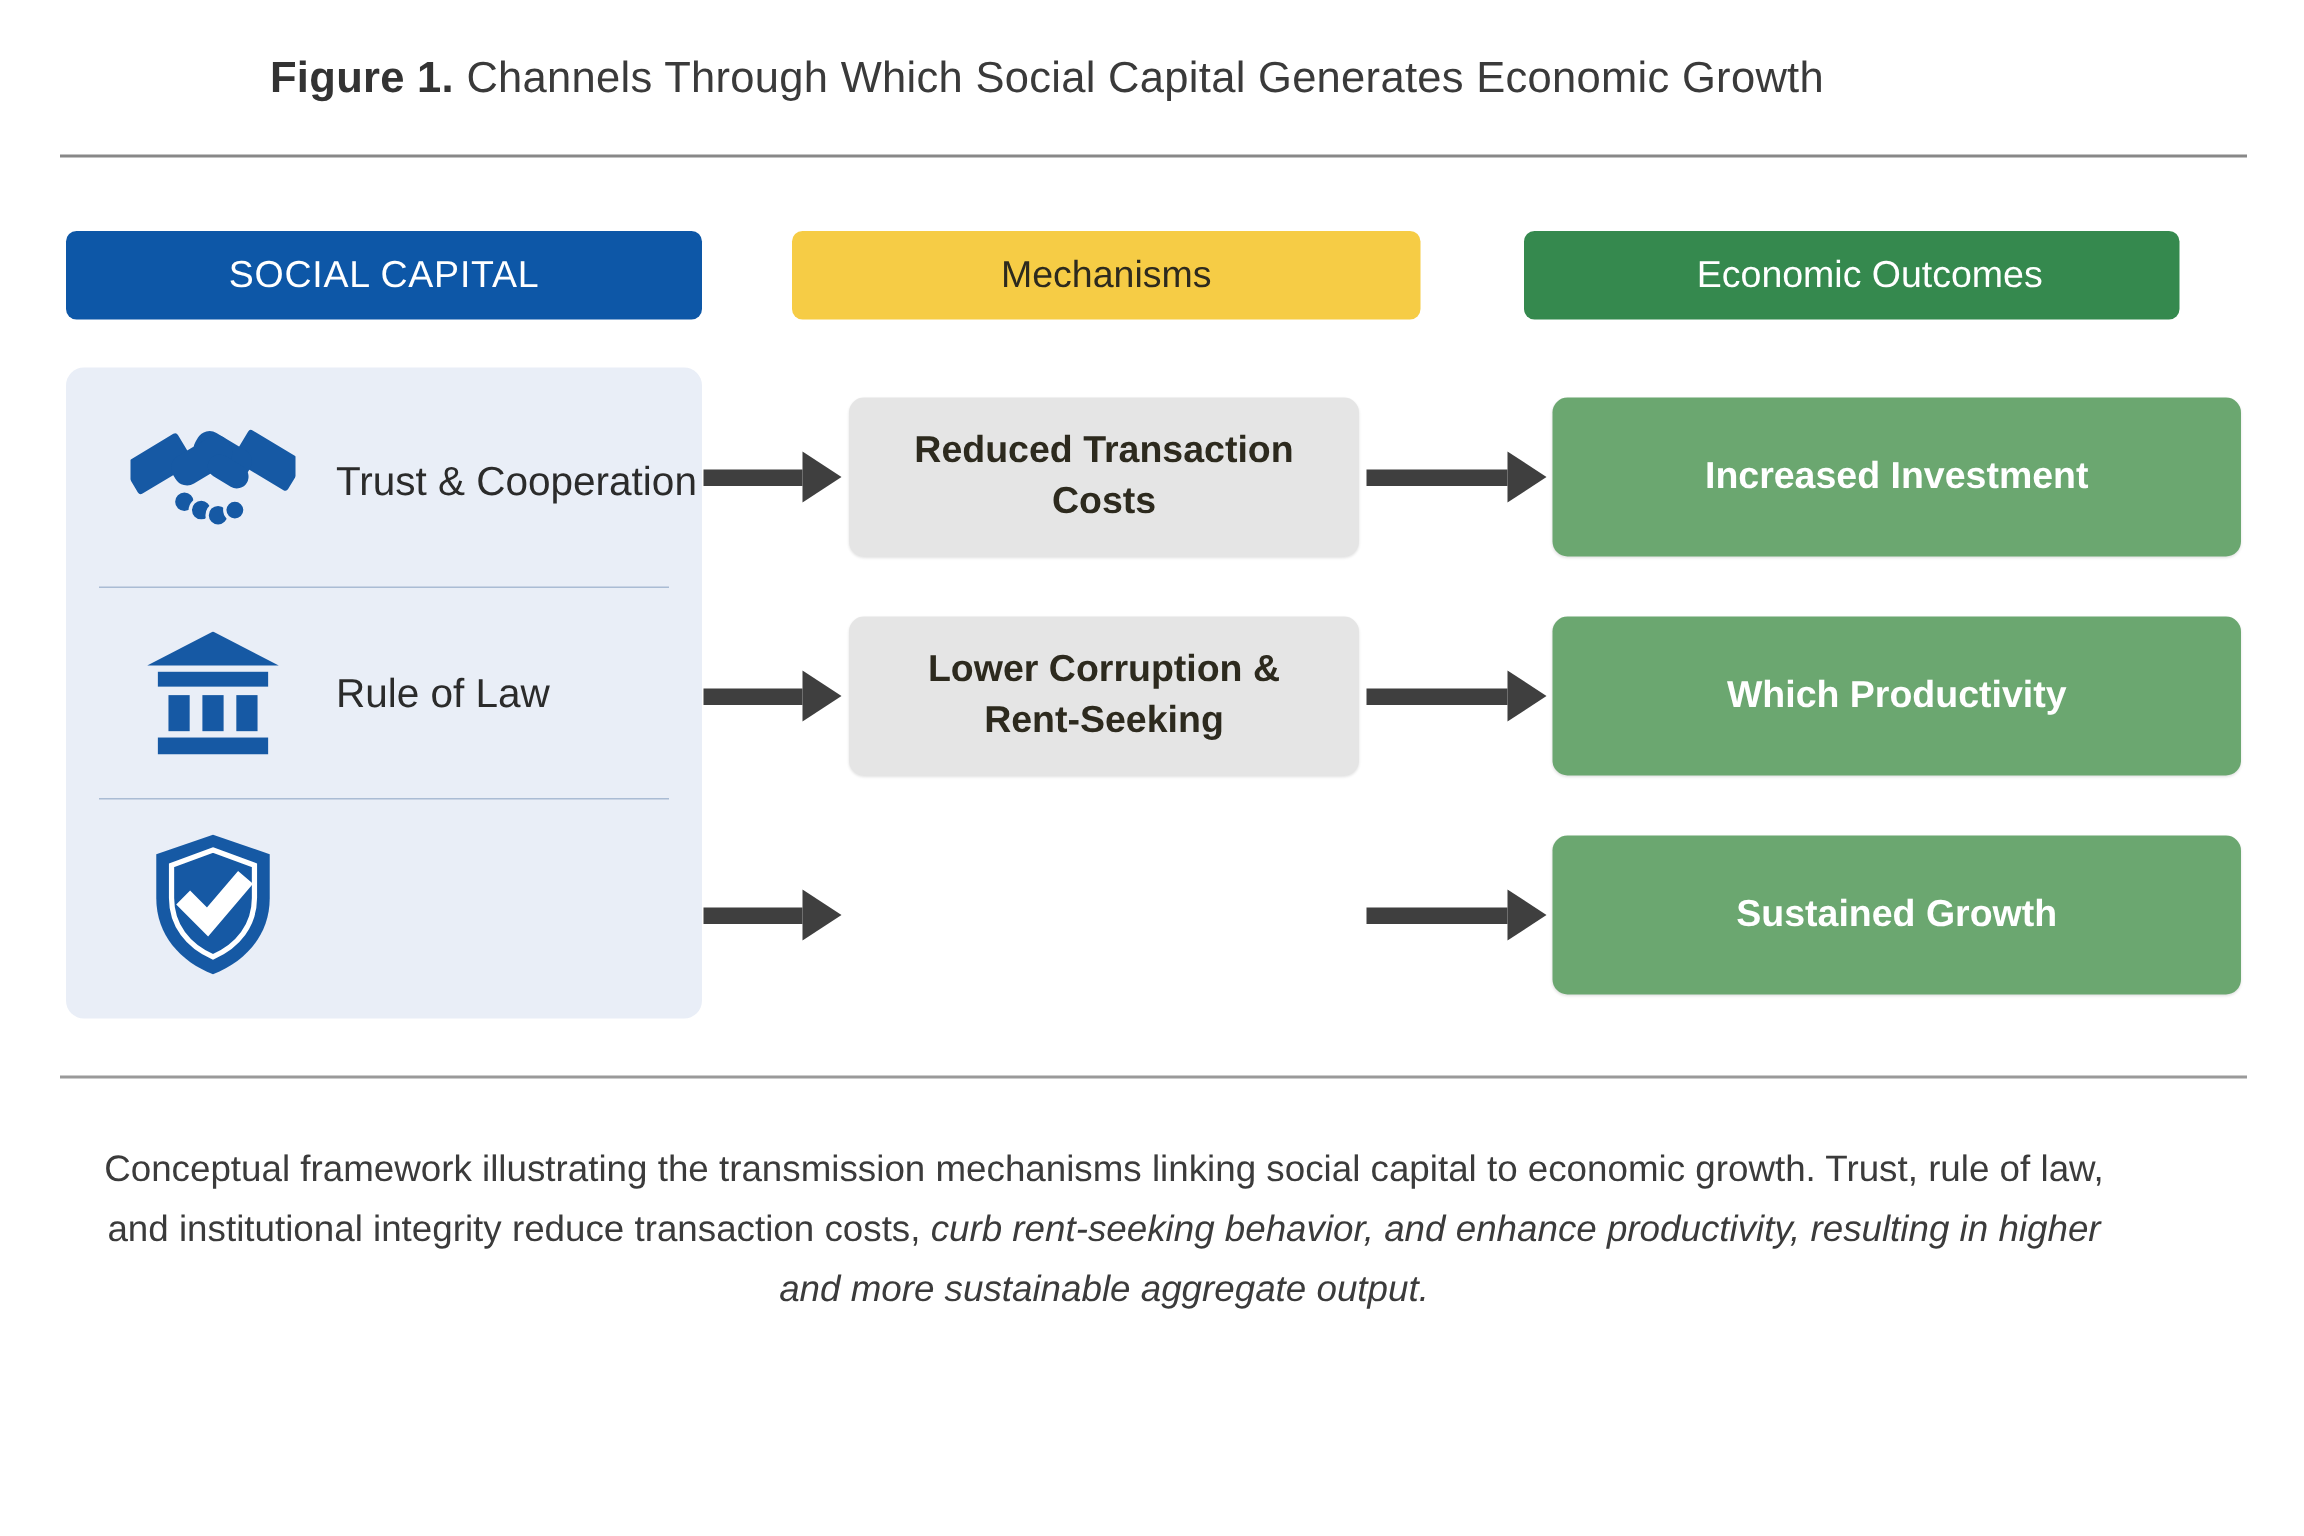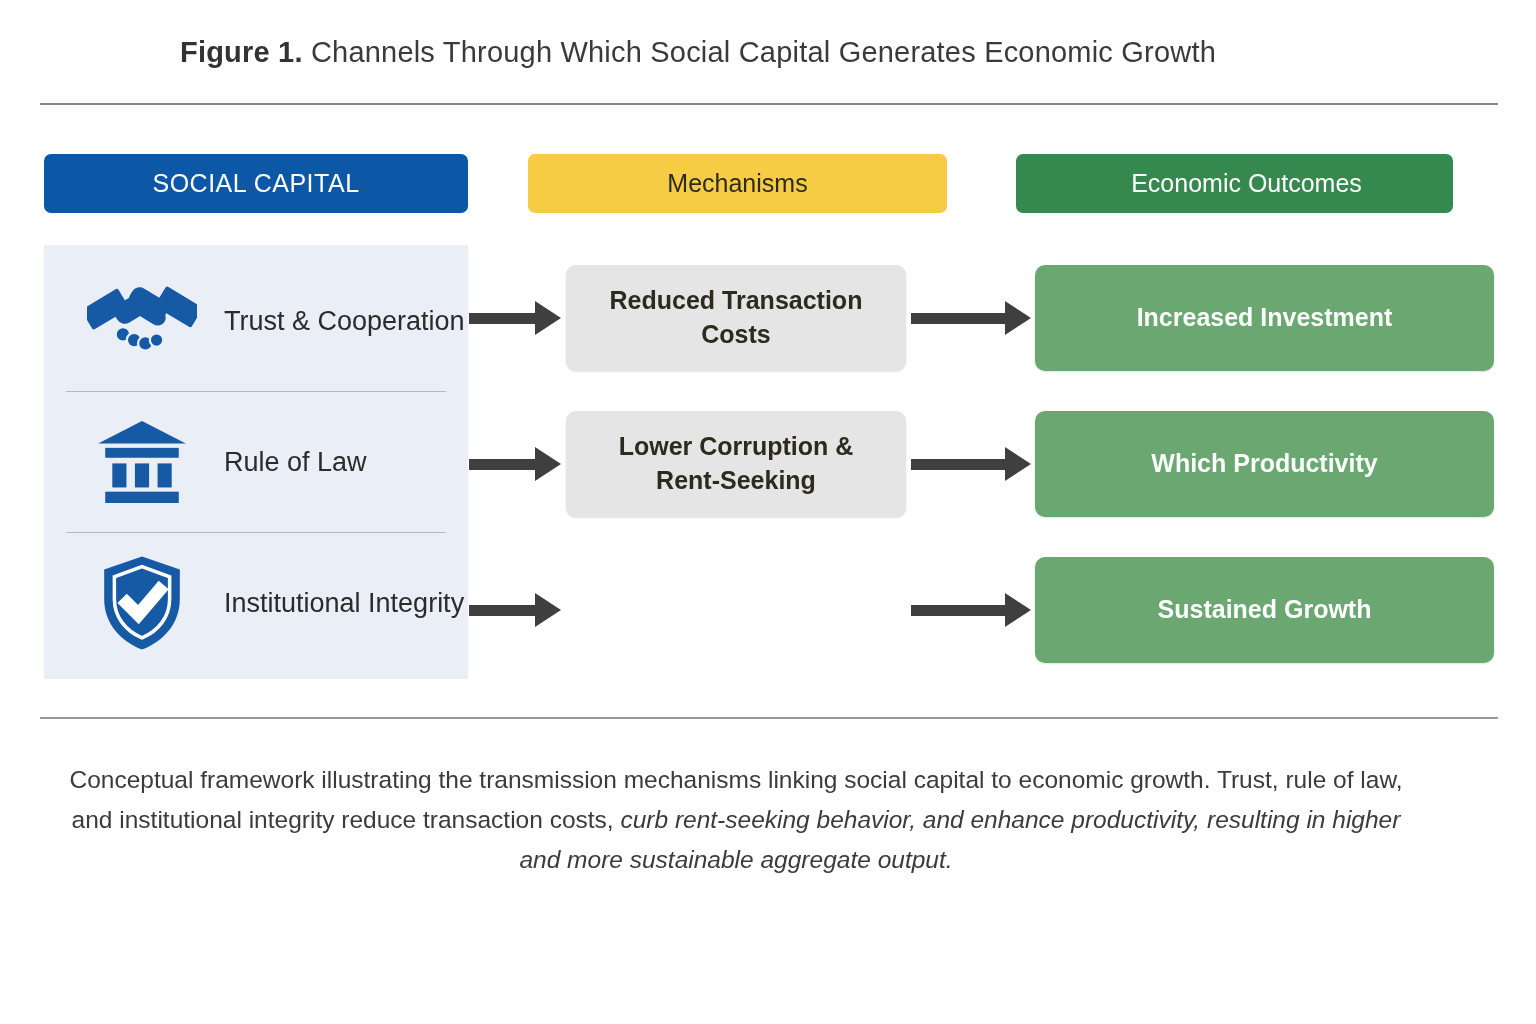--- a/index.html
+++ b/index.html
@@ -17,21 +17,21 @@
 
   .hrule{position:absolute;left:40px;width:1458px;height:2px;background:var(--rule);}
   .hrule.top{top:103px;}
   .hrule.bottom{top:717px;background:#9a9a9a;height:2px;}
 
   .col-header{position:absolute;top:154px;height:59px;border-radius:7px;display:flex;align-items:center;justify-content:center;font-weight:400;font-size:25px;}
   .col-header.social{left:44px;width:424px;background:var(--blue);color:#fff;letter-spacing:.5px;}
   .col-header.mech{left:528px;width:419px;background:var(--yellow);color:var(--box-ink);}
   .col-header.outcome{left:1016px;width:437px;background:var(--green-dark);color:#fff;padding-left:24px;}
 
-  .panel{position:absolute;left:44px;top:245px;width:424px;height:434px;background:var(--panel-bg);border-radius:0;display:flex;flex-direction:column;padding:6px 0;}
+  .panel{position:absolute;left:44px;top:245px;width:424px;height:434px;background:var(--panel-bg);border-radius:12px;display:flex;flex-direction:column;padding:6px 0;}
   .sc-row{flex:1;display:flex;align-items:center;gap:26px;padding-left:42px;}
   .sc-icon{width:112px;display:flex;align-items:center;justify-content:center;flex:0 0 112px;}
   .sc-label{font-size:27px;color:#2b2b2b;}
   .panel-divider{height:1px;background:var(--panel-divider);margin:0 22px;opacity:.7;}
 
   .node{position:absolute;height:106px;border-radius:10px;display:flex;align-items:center;justify-content:center;text-align:center;font-weight:700;font-size:25px;line-height:1.35;padding:8px 26px;}
   .node.mech{left:566px;width:340px;background:#e5e5e5;color:var(--box-ink);box-shadow:0 1px 2px rgba(0,0,0,.12);}
   .node.outcome{left:1035px;width:459px;background:var(--green-light);color:#fff;box-shadow:0 1px 2px rgba(0,0,0,.12);}
   .row1{top:265px;} .row2{top:411px;} .row3{top:557px;}
 
@@ -100,21 +100,20 @@
     <div class="panel-divider"></div>
 
     <div class="sc-row">
       <span class="sc-icon">
         <svg width="84" height="96" viewBox="0 0 56 66">
           <path fill="#1659a4" d="M28 1 L54 10 V30 C54 47 43 59 28 65 C13 59 2 47 2 30 V10 Z"></path>
           <path fill="none" stroke="#ffffff" stroke-width="2.4" d="M28 8 L47 15 V30 C47 42.5 39.5 52 28 57 C16.5 52 9 42.5 9 30 V15 Z"></path>
           <path fill="none" stroke="#ffffff" stroke-width="9" stroke-linecap="square" d="M17.5 33 L25.5 41 L40 24"></path>
         </svg>
       </span>
-      <span class="sc-label">Institutional Integrity</span>
     </div>
 
   </div>
 
   <div class="node mech row1">Reduced Transaction Costs</div>
   <div class="node mech row2">Lower Corruption &amp; Rent-Seeking</div>
 
   <div class="node outcome row1">Increased Investment</div>
   <div class="node outcome row2">Which Productivity</div>
   <div class="node outcome row3">Sustained Growth</div>

